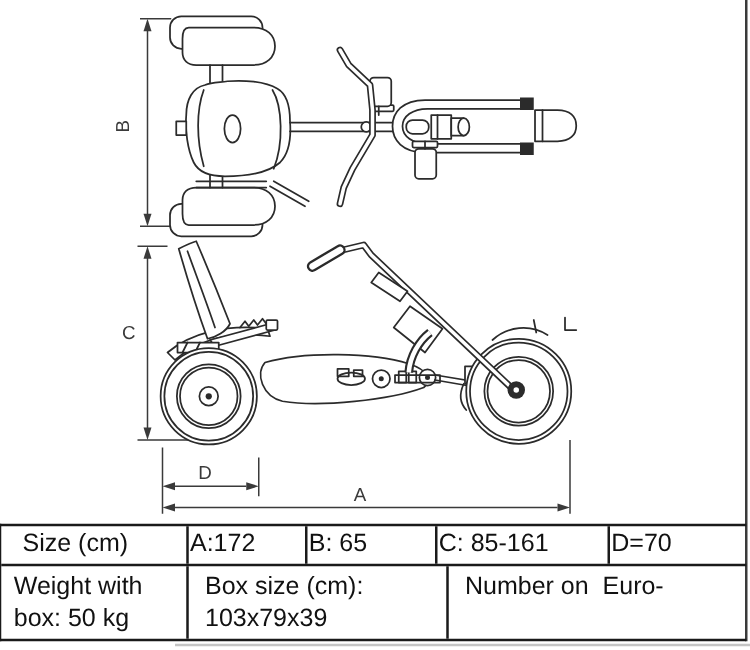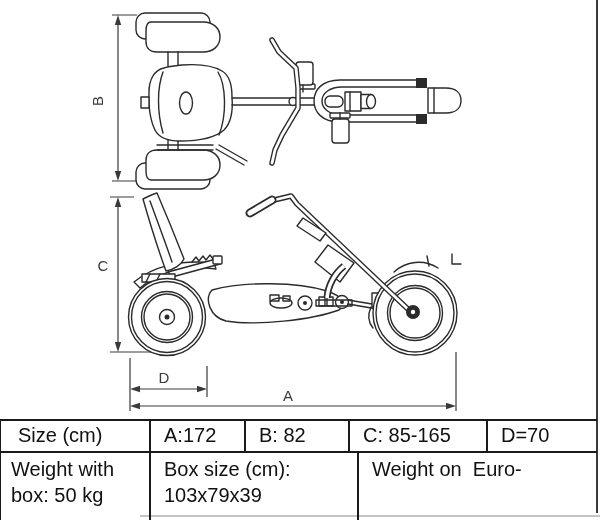--- a/index.html
+++ b/index.html
@@ -27,24 +27,24 @@
   
   .spec-table{
     position:absolute;top:419px;left:0;width:596px;
     border-top:2px solid var(--tbl,#1a1a1a);
     border-bottom:2px solid var(--tbl,#1a1a1a);
     border-left:1px solid var(--tbl,#1a1a1a);
     color:#111;font-size:20px;
   }
   .trow{display:grid;}
   .trow1{grid-template-columns:150px 95px 104px 138px 1fr;height:30px;border-bottom:2px solid var(--tbl,#1a1a1a);}
-  .trow2{grid-template-columns:150px 208px 1fr;height:68px;}
+  .trow2{grid-template-columns:150px 208px 1fr;height:58px;}
   .cell{border-right:2px solid var(--tbl,#1a1a1a);overflow:hidden;}
   .cell.last{border-right:none;}
-  .trow1 .cell{line-height:29px;padding-left:13px;}
+  .trow1 .cell{line-height:29px;padding-left:1px;}
   .trow1 .cell.first{padding-left:17px;}
   .trow2 .cell{padding:3px 0 0 10px;line-height:26px;}
   .trow2 .cell.mid{padding-left:13px;}
   .trow2 .cell.last{padding-left:13px;}
   .pre{white-space:pre;}
 </style>
 </head>
 <body>
 
 <div class="stage">
@@ -194,31 +194,31 @@
     </g>
   </svg>
 
   <div class="page-edge-right"></div>
   <div class="page-edge-bottom"></div>
 
   <div class="spec-table">
     <div class="trow trow1">
       <div class="cell first">Size (cm)</div>
       <div class="cell">A:172</div>
-      <div class="cell">B: 82</div>
-      <div class="cell">C: 85-165</div>
+      <div class="cell">B: 65</div>
+      <div class="cell">C: 85-161</div>
       <div class="cell last">D=70</div>
     </div>
     <div class="trow trow2">
       <div class="cell">
         <div class="pre">Weight with</div>
         <div class="pre">box: 50 kg</div>
       </div>
       <div class="cell mid">
         <div class="pre">Box size (cm):</div>
         <div class="pre">103x79x39</div>
       </div>
       <div class="cell last">
-        <div class="pre">Weight on  Euro-</div>
+        <div class="pre">Number on  Euro-</div>
       </div>
     </div>
   </div>
 </div>
 
 </body></html>

